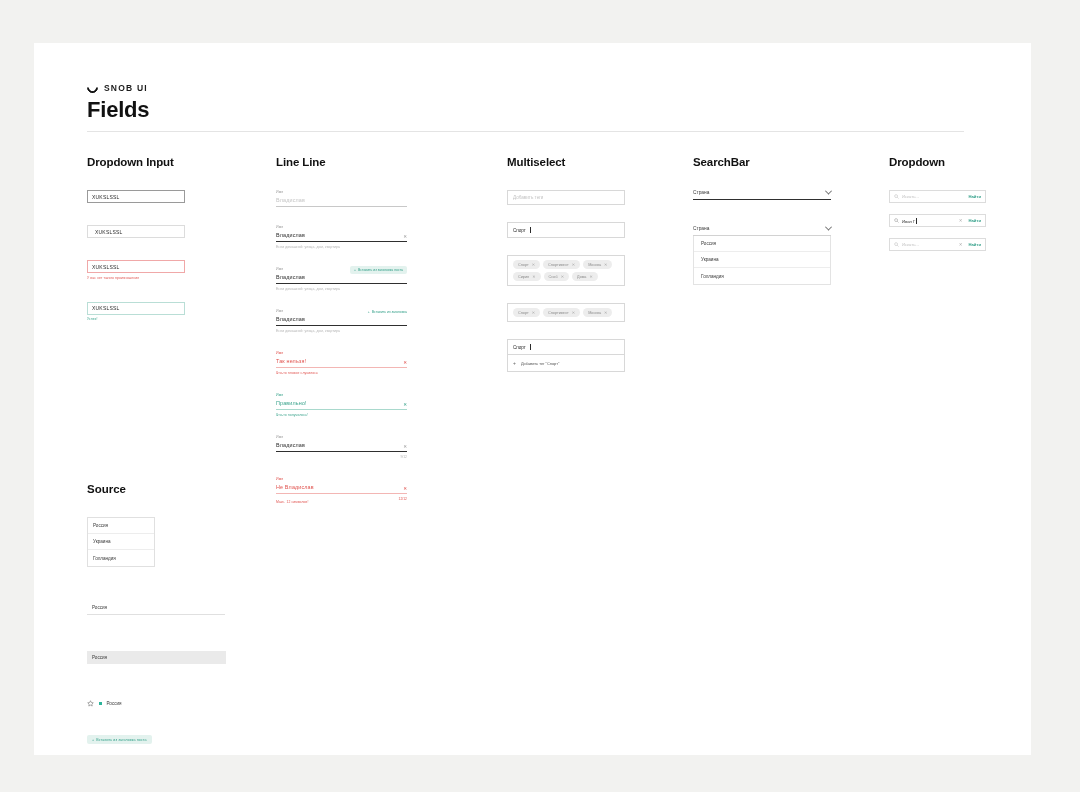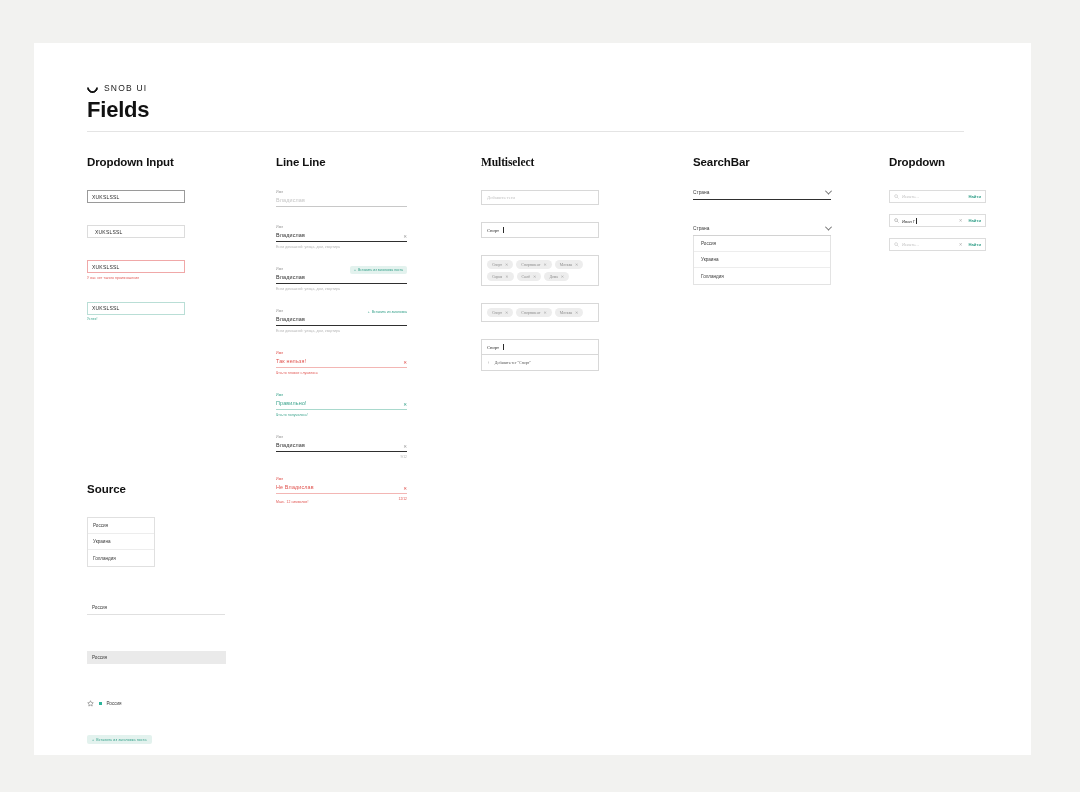--- a/index.html
+++ b/index.html
@@ -17,32 +17,32 @@
     background: #ffffff;
   }
 
   
   .brand-row { position: absolute; left: 53px; top: 39px; display: flex; align-items: center; gap: 6px; }
   .brand-logo {
     width: 11px; height: 11px; border-radius: 50%;
     border: 2px solid #111; border-right-color: transparent; border-top-color: transparent;
     transform: rotate(-45deg);
   }
-  .brand-text { font-size: 8.5px; letter-spacing: 1.2px; font-weight: 400; color: #1b1b1b; }
+  .brand-text { font-size: 8.5px; letter-spacing: 1.2px; font-weight: 700; color: #1b1b1b; }
   .page-title {
     position: absolute; left: 53px; top: 54px;
     font-size: 22px; font-weight: 700; color: #111; letter-spacing: -0.2px;
   }
   .hr-top { position: absolute; left: 53px; top: 88px; width: 877px; height: 1px; background: #e4e4e4; }
 
   
   .col { position: absolute; top: 113px; }
   .col-outline    { left: 53px;  width: 175px; }
   .col-line       { left: 242px; width: 175px; }
-  .col-multi      { left: 447px; width: 140px; font-family: Liberation Serif, serif; }
+  .col-multi      { left: 473px; width: 140px; }
   .col-dropdown   { left: 659px; width: 160px; }
   .col-search     { left: 855px; width: 110px; }
 
   .col-title {
     font-size: 11.5px; font-weight: 700; color: #111; letter-spacing: -0.1px;
     margin-bottom: 22px;
   }
 
   
   .outline-field { margin-bottom: 22px; }

